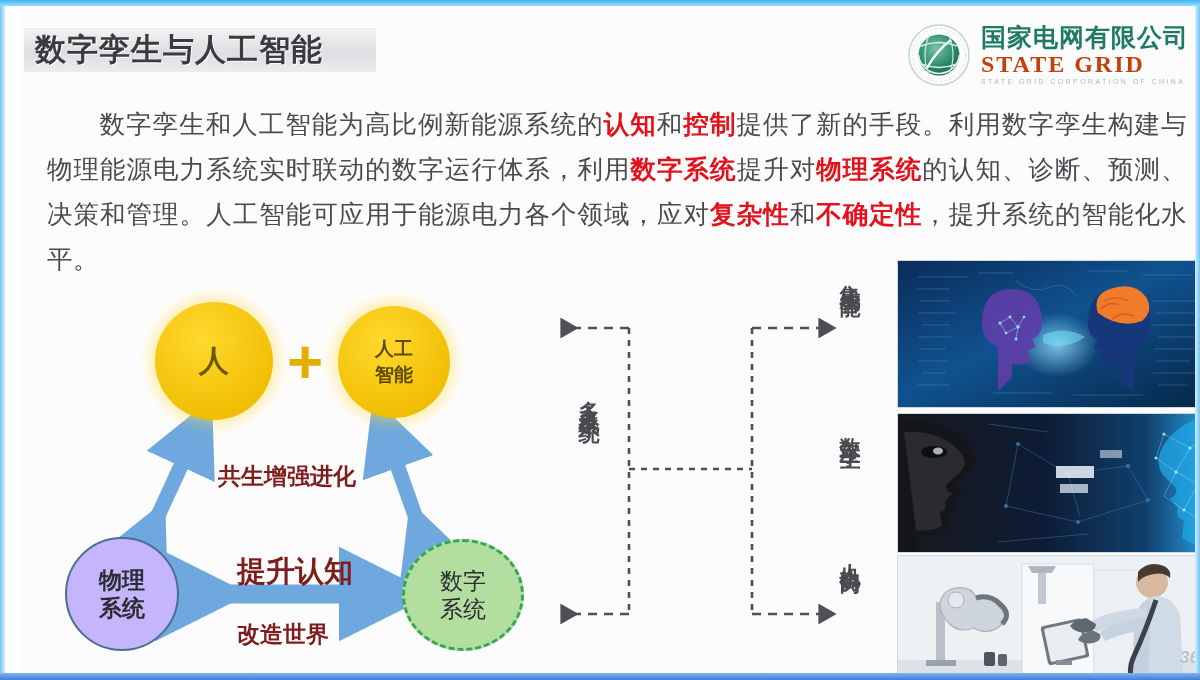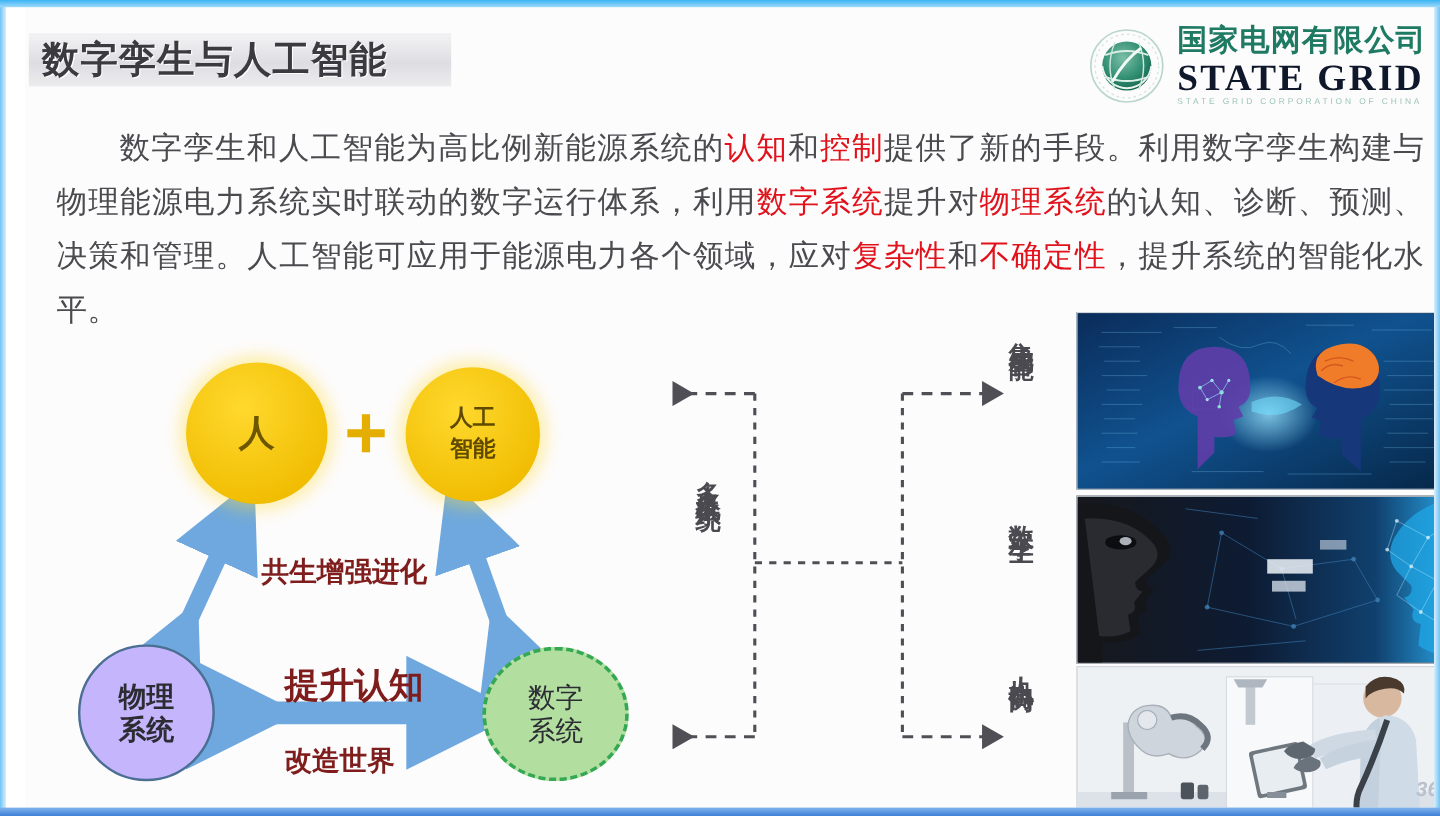--- a/index.html
+++ b/index.html
@@ -39,34 +39,34 @@
   }
 
   
   #logo { position:absolute; right:22px; top:18px; height:62px;
           display:flex; align-items:center; gap:10px; }
   #logo-mark { width:64px; height:62px; position:relative; flex:0 0 auto; }
   #logo-text { display:flex; flex-direction:column; justify-content:center;
                line-height:1; }
   #logo-cn  { font-size:25px; font-weight:bold; color:#1e7a62; letter-spacing:1px;
               white-space:nowrap; }
-  #logo-en  { font-size:31px; font-weight:bold; color:#0f172a; letter-spacing:2px;
+  #logo-en  { font-size:24px; font-weight:bold; color:#c2410c; letter-spacing:2px;
               margin-top:2px; font-family:"Liberation Serif","DejaVu Serif",serif;
               white-space:nowrap; }
   #logo-sub { font-size:7px; color:#9cc4b8; letter-spacing:2.4px; margin-top:2px;
               white-space:nowrap; }
 
   
   #para {
     position:absolute; left:26px; top:96px; width:1140px;
     font-size:25.5px; line-height:45px; color:#4a4a4f;
     text-align:justify; letter-spacing:0.5px;
   }
   #para .ind { display:inline-block; width:52px; }
-  #para .hl  { font-weight:normal; }
+  #para .hl  { font-weight:bold; }
 
   .node { position:absolute; border-radius:50%; display:flex;
           align-items:center; justify-content:center; text-align:center;
           font-weight:bold; }
 
   #node-person {
     left:134px; top:296px; width:118px; height:118px;
     background:radial-gradient(circle at 40% 32%,#ffd92e,#f0bc00 78%);
     color:#6d5600; font-size:30px;
     box-shadow:0 0 14px 5px rgba(255,220,60,.45);

